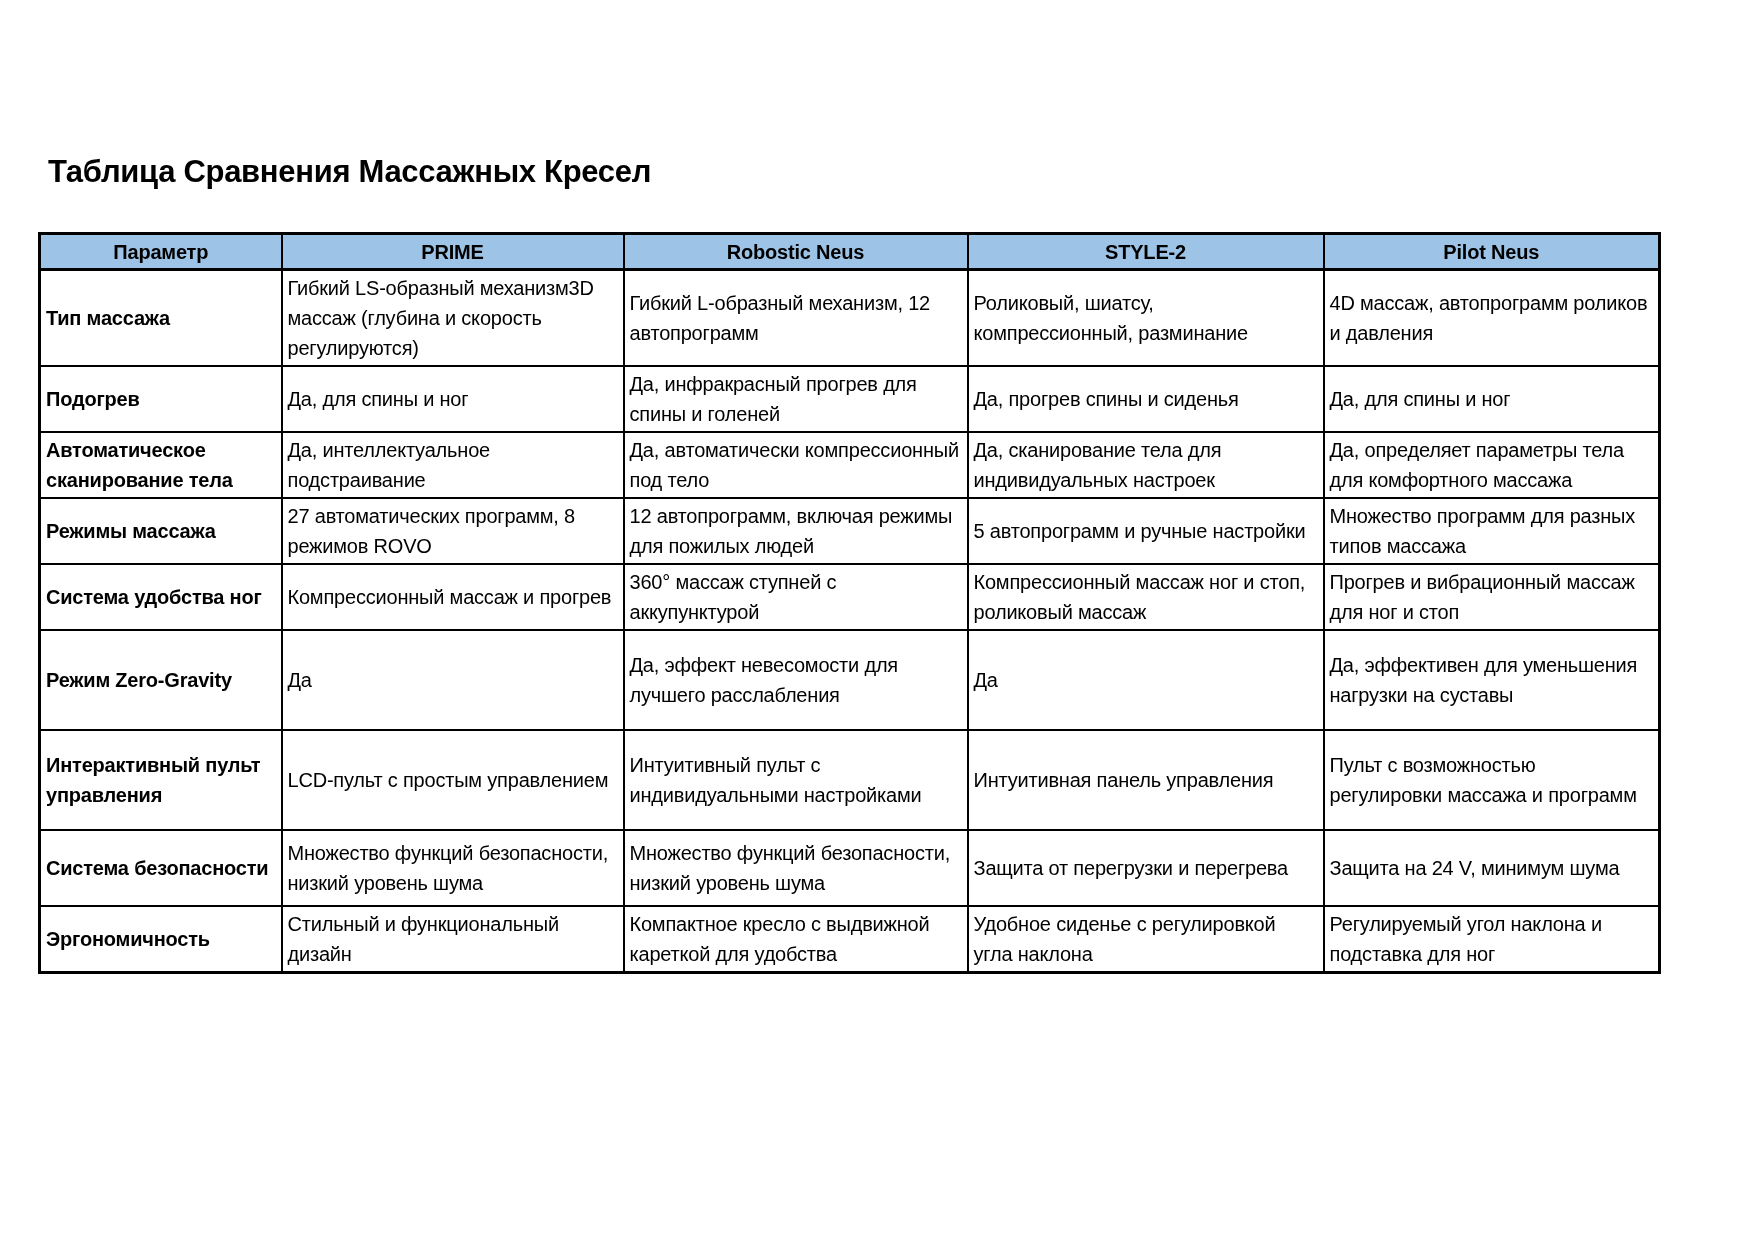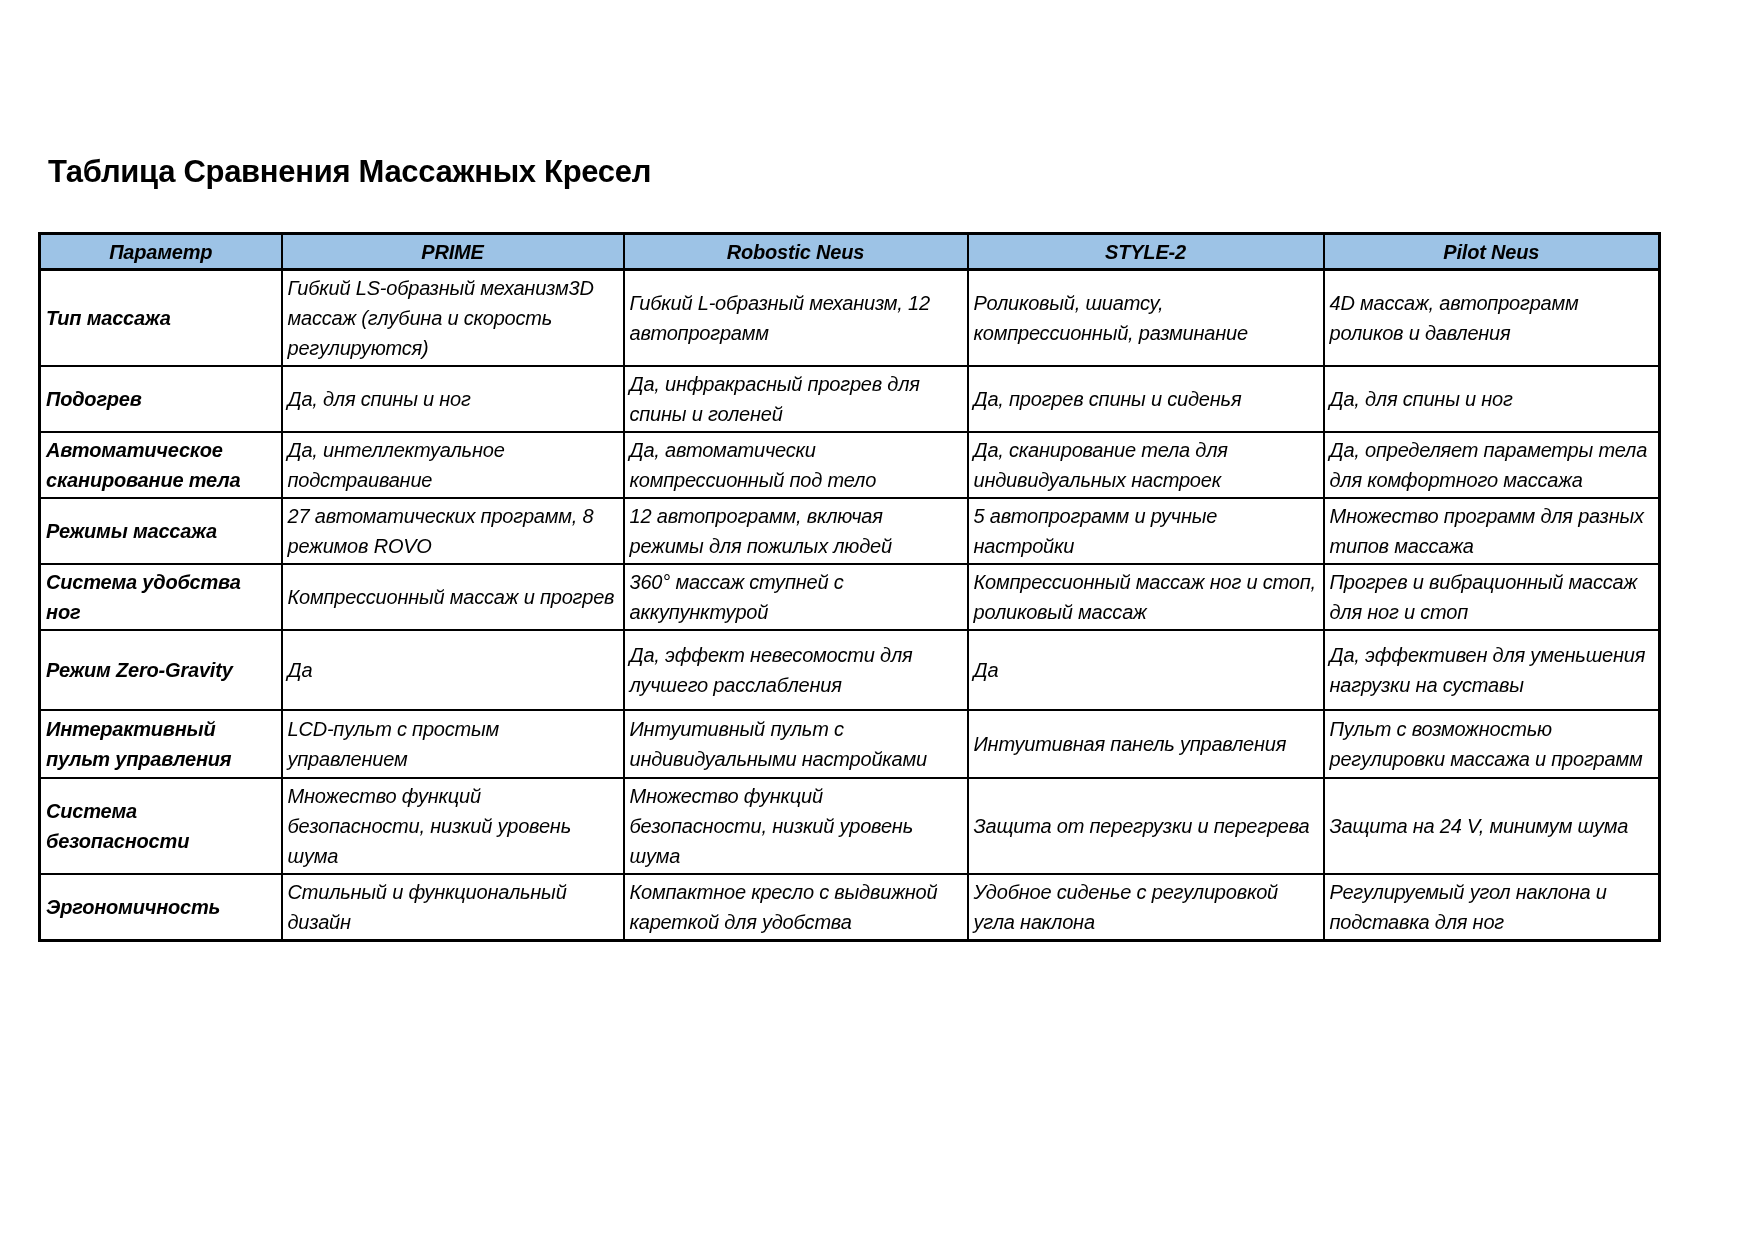--- a/index.html
+++ b/index.html
@@ -31,21 +31,20 @@
     border-collapse: collapse;
     table-layout: fixed;
     border: 3px solid var(--border, #000);
     font-size: 20px;
     line-height: 30px;
     letter-spacing: -0.2px;
   }
   table.cmp th, table.cmp td {
     border: 2px solid var(--border, #000);
     overflow: hidden;
-    font-style: italic;
   }
   table.cmp thead tr { height: 36px; }
   table.cmp th {
     background: var(--header-bg, #9DC3E6);
     font-weight: 700;
     text-align: center;
     vertical-align: middle;
     padding: 1px 4px;
     border-bottom-width: 3px;
   }
@@ -53,22 +52,22 @@
     padding: 2px 6px 2px 5px;
     vertical-align: middle;
     text-align: left;
   }
   table.cmp td.param { font-weight: 700; }
   tbody tr:nth-child(1)  { height: 95px; }
   tbody tr:nth-child(2)  { height: 65px; }
   tbody tr:nth-child(3)  { height: 65px; }
   tbody tr:nth-child(4)  { height: 65px; }
   tbody tr:nth-child(5)  { height: 65px; }
-  tbody tr:nth-child(6)  { height: 80px; }
-  tbody tr:nth-child(7)  { height: 68px; }
+  tbody tr:nth-child(6)  { height: 100px; }
+  tbody tr:nth-child(7)  { height: 100px; }
   tbody tr:nth-child(8)  { height: 76px; }
   tbody tr:nth-child(9)  { height: 65px; }
   tbody tr:nth-child(10) { height: 63px; }
 </style>
 </head>
 <body>
 
 <h1 class="page-title">Таблица Сравнения Массажных Кресел</h1>
 
 <table class="cmp">

